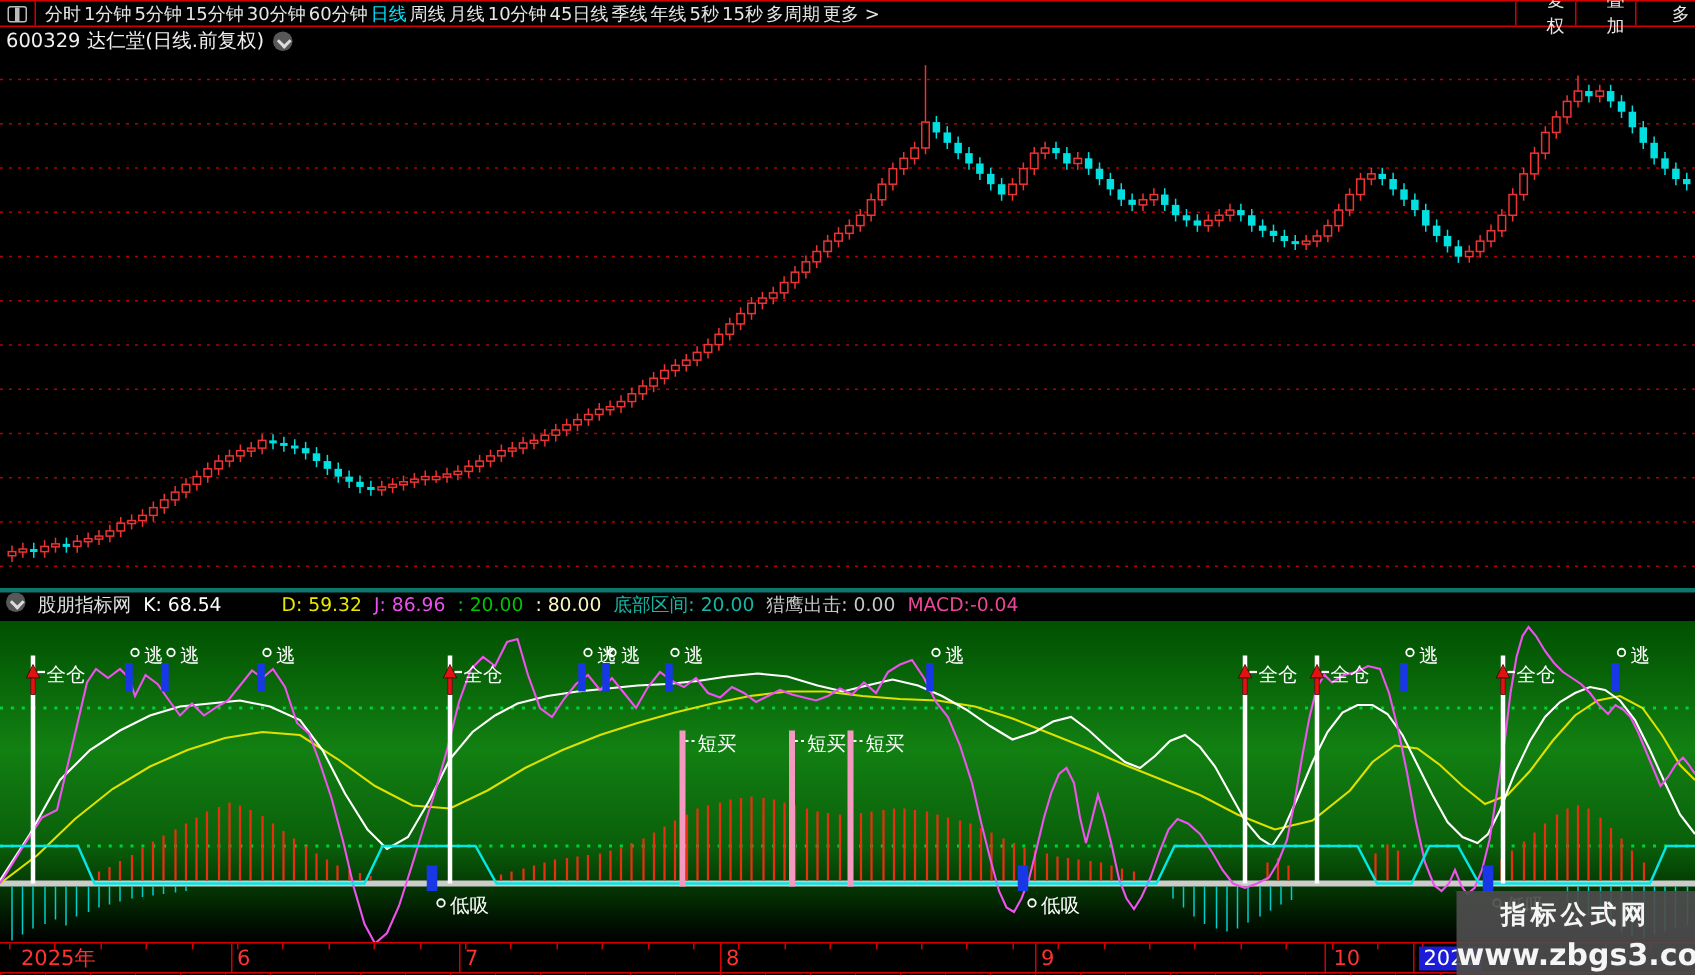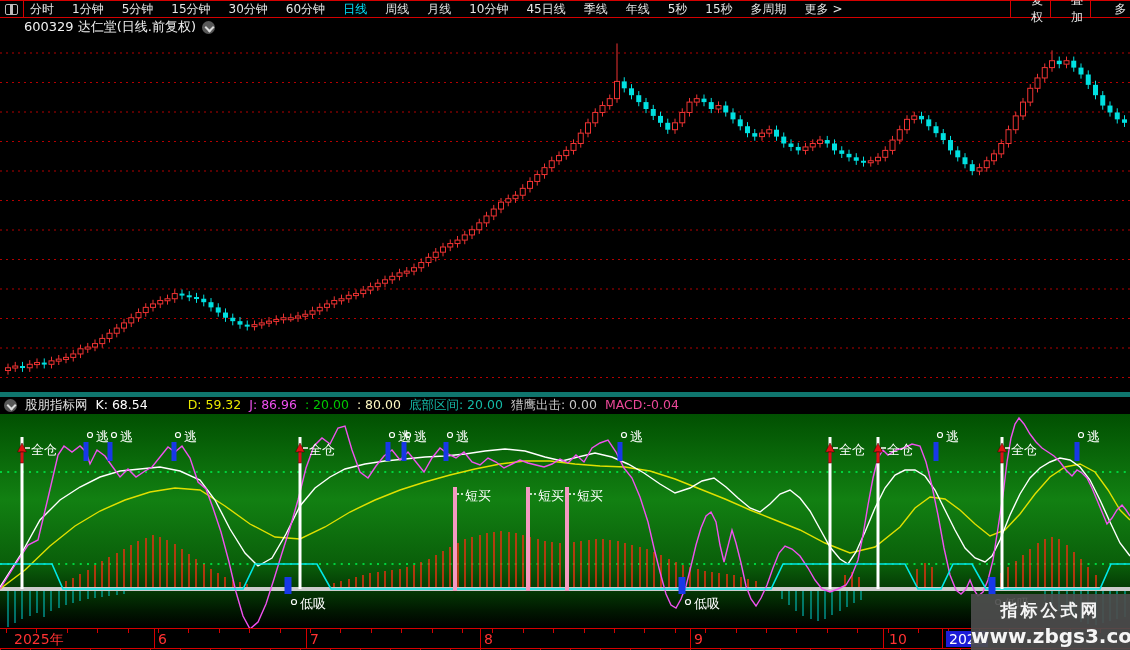--- a/index.html
+++ b/index.html
@@ -6,34 +6,34 @@
   *{box-sizing:border-box;}
   .screen{position:relative;width:1130px;height:650px;background:#000;overflow:hidden;
           font-family:"DejaVu Sans","Liberation Sans",sans-serif;}
   
   .toolbar{position:absolute;left:0;top:0;width:1130px;height:18px;background:#000;
            border-top:1px solid #d40000;border-bottom:1px solid #d40000;
            display:flex;align-items:center;color:#e6e6e6;font-size:12px;}
   .tb-iconbox{width:24px;height:100%;display:flex;align-items:center;justify-content:center;border-right:1px solid #d40000;}
   .tb-icon{width:13px;height:11px;border:1px solid #bbb;border-radius:2px;position:relative;background:#000;}
   .tb-icon::after{content:"";position:absolute;left:4px;top:0;width:3px;height:100%;background:#bbb;}
-  .tb-items{flex:1;display:flex;gap:18px;padding-left:6px;white-space:nowrap;overflow:hidden;}
+  .tb-items{flex:1;display:flex;gap:2px;padding-left:6px;white-space:nowrap;overflow:hidden;}
   .tb-item{cursor:pointer;}
   .tb-item.active{color:#00e5ff;}
   .tb-right{display:flex;height:100%;}
   .tb-rbtn{width:40px;display:flex;align-items:center;justify-content:center;border-left:1px solid #d40000;cursor:pointer;padding-left:20px;}
   
   .titlebar{position:absolute;left:0;top:18px;width:1120px;height:18px;display:flex;align-items:center;
-            color:#f0f0f0;font-size:13px;padding-left:24px;gap:6px;}
+            color:#f0f0f0;font-size:13px;padding-left:4px;gap:6px;}
   .chev{width:13px;height:13px;border-radius:50%;background:#585858;position:relative;flex:0 0 auto;cursor:pointer;}
   .chev::after{content:"";position:absolute;left:3.5px;top:3px;width:5px;height:5px;border-right:2px solid #ddd;border-bottom:2px solid #ddd;transform:rotate(45deg);}
   
   .main-chart{position:absolute;left:0;top:36px;width:1130px;height:356px;}
-  .ind-header{position:absolute;left:0;top:392px;width:1130px;height:22px;border-top:5px solid #0f766e;
-              display:flex;align-items:center;gap:8px;padding-left:4px;font-size:12.5px;white-space:nowrap;overflow:hidden;background:#000;}
+  .ind-header{position:absolute;left:0;top:392px;width:1130px;height:22px;border-top:3px solid #0f766e;
+              display:flex;gap:8px;padding-left:4px;font-size:12.5px;white-space:nowrap;overflow:hidden;background:#000;}
   .ind-panel{position:absolute;left:0;top:414px;width:1130px;height:214px;}
   
   .date-axis{position:absolute;left:0;top:628px;width:1130px;height:20px;background:#000;border-top:1px solid #d40000;}
   .d-label{position:absolute;top:2px;color:#ff3232;font-size:14px;line-height:16px;}
   .d-label.hl{background:#1c1cd8;color:#fff;padding:0 3px;}
   .d-sep{position:absolute;top:0;width:1px;height:20px;background:#d40000;}
   .d-tick{position:absolute;top:0;width:1px;height:4px;background:#d40000;}
   .bottom-strip{position:absolute;left:0;top:648px;width:1130px;height:2px;background:#000;border-top:1px solid #d40000;
     background-image:repeating-linear-gradient(to right,#d40000 0 1px,#000 1px 30px);}
   

